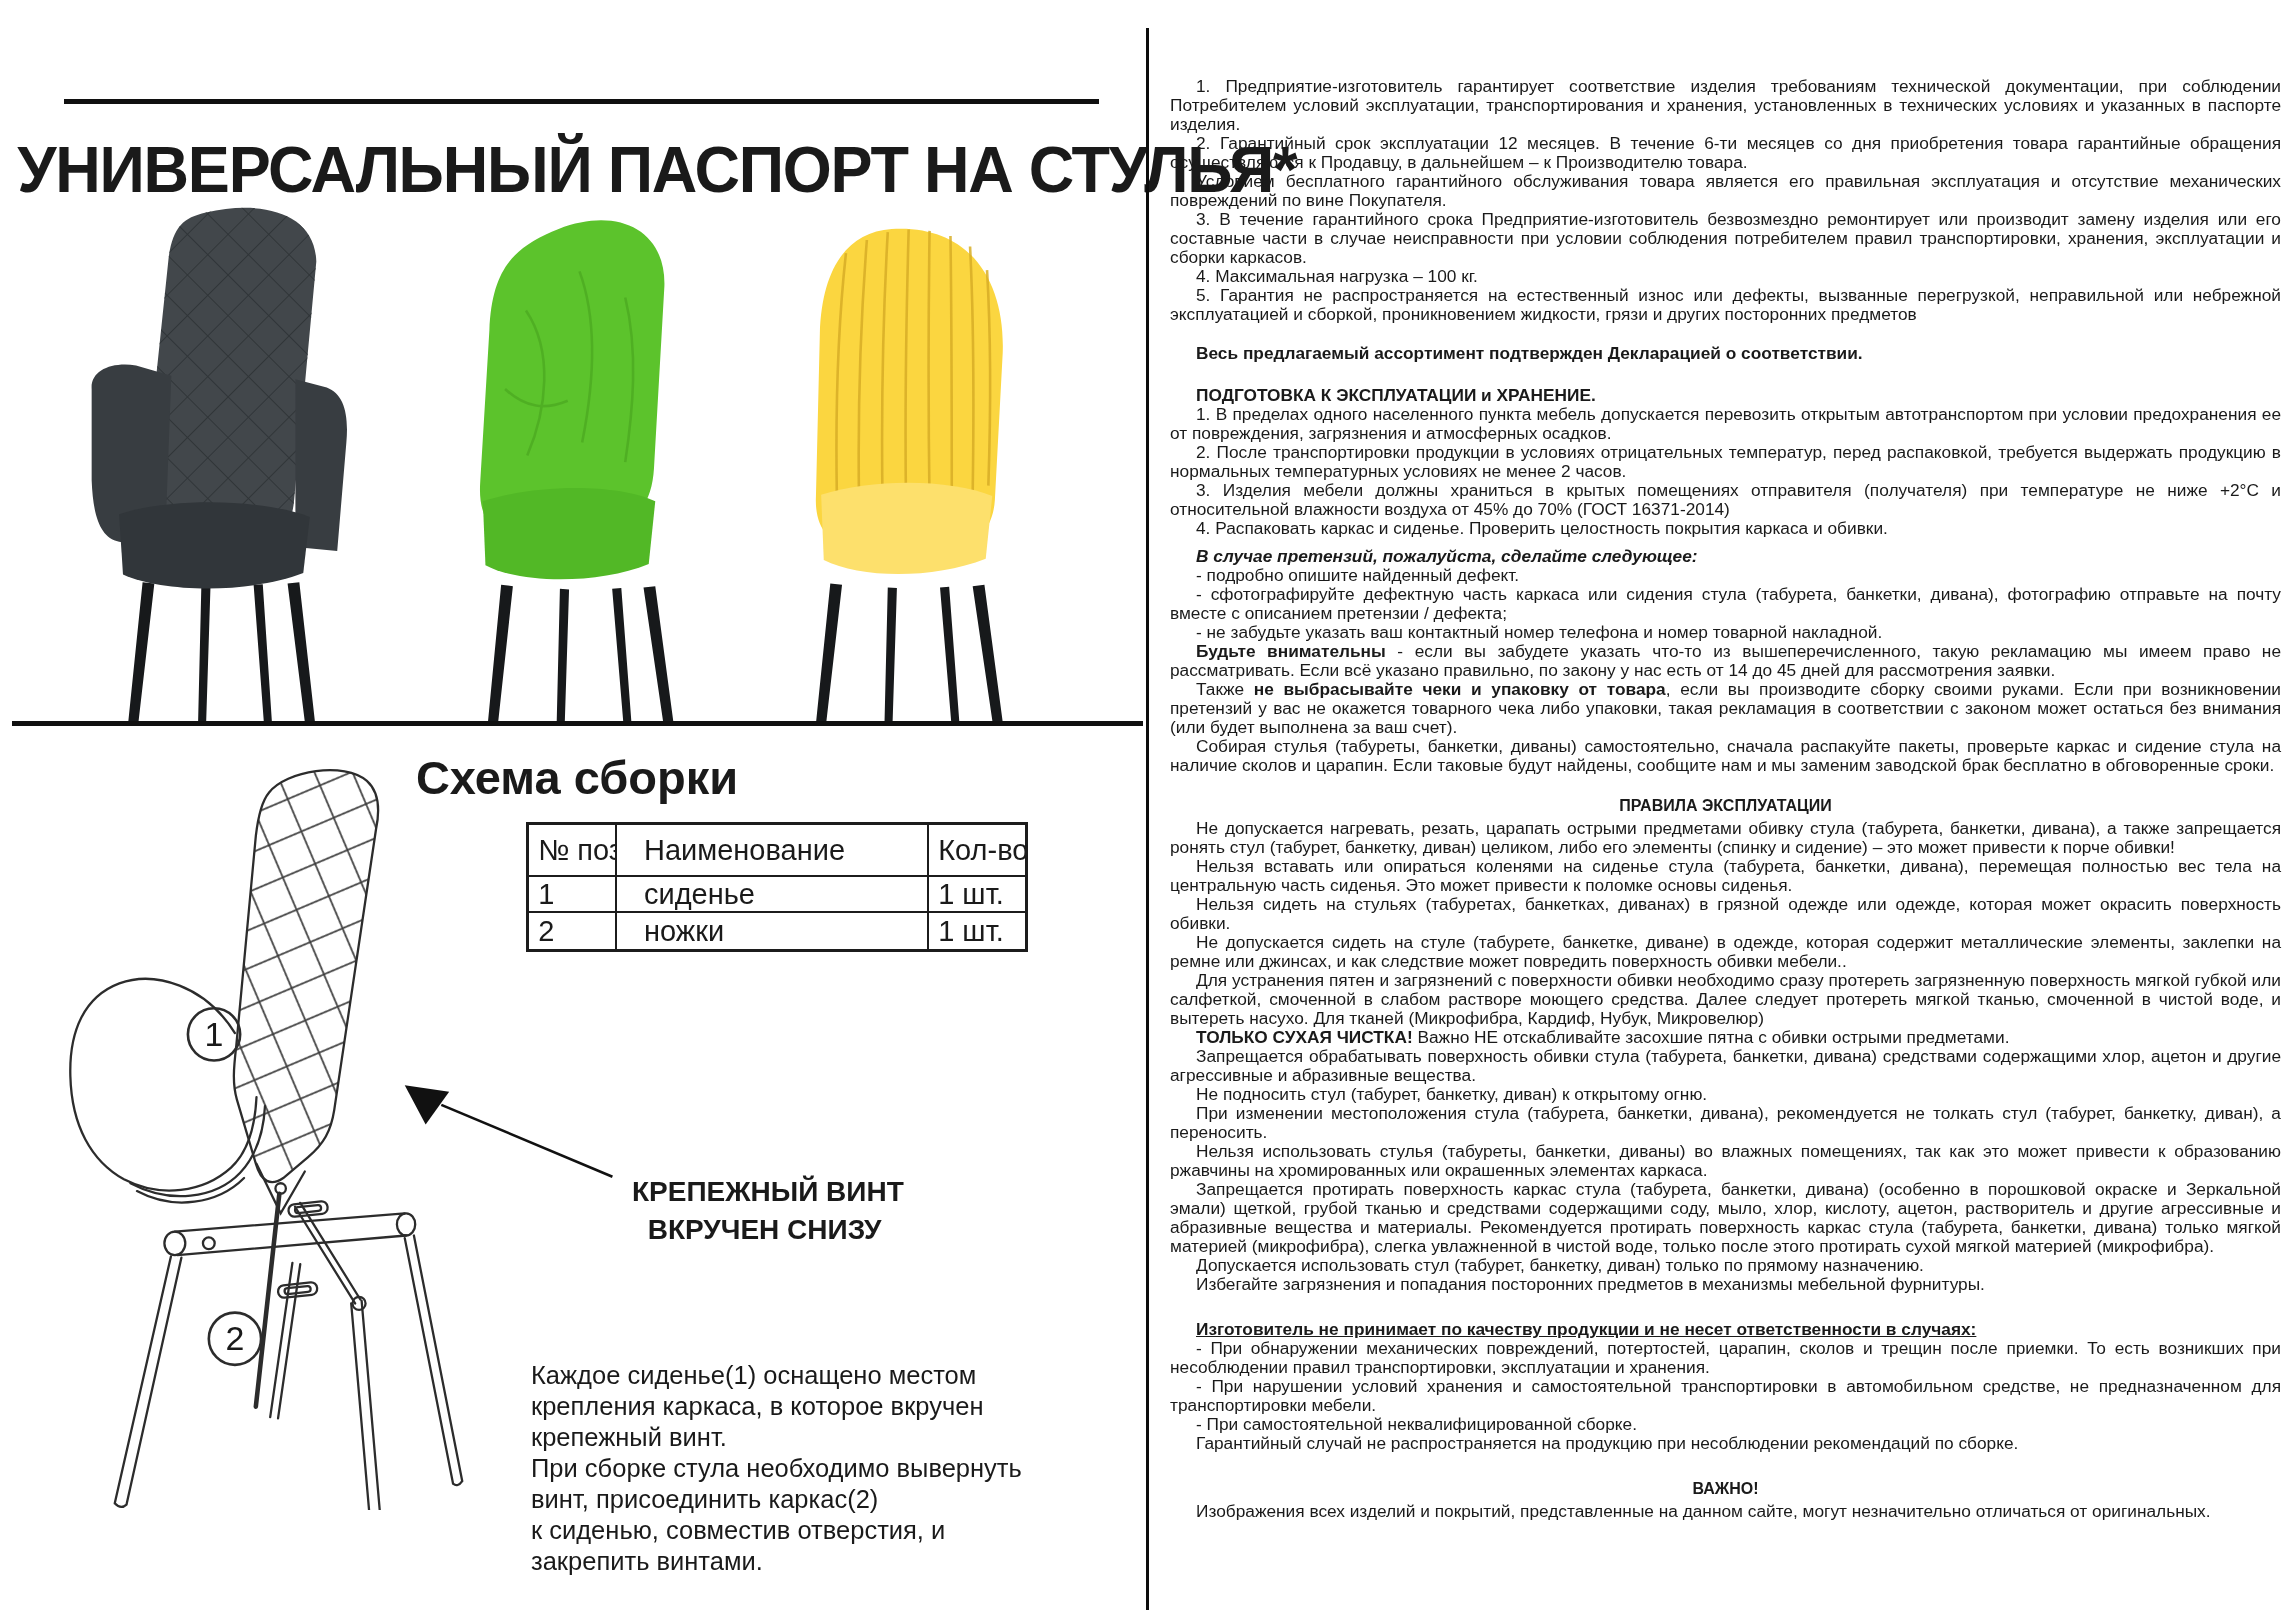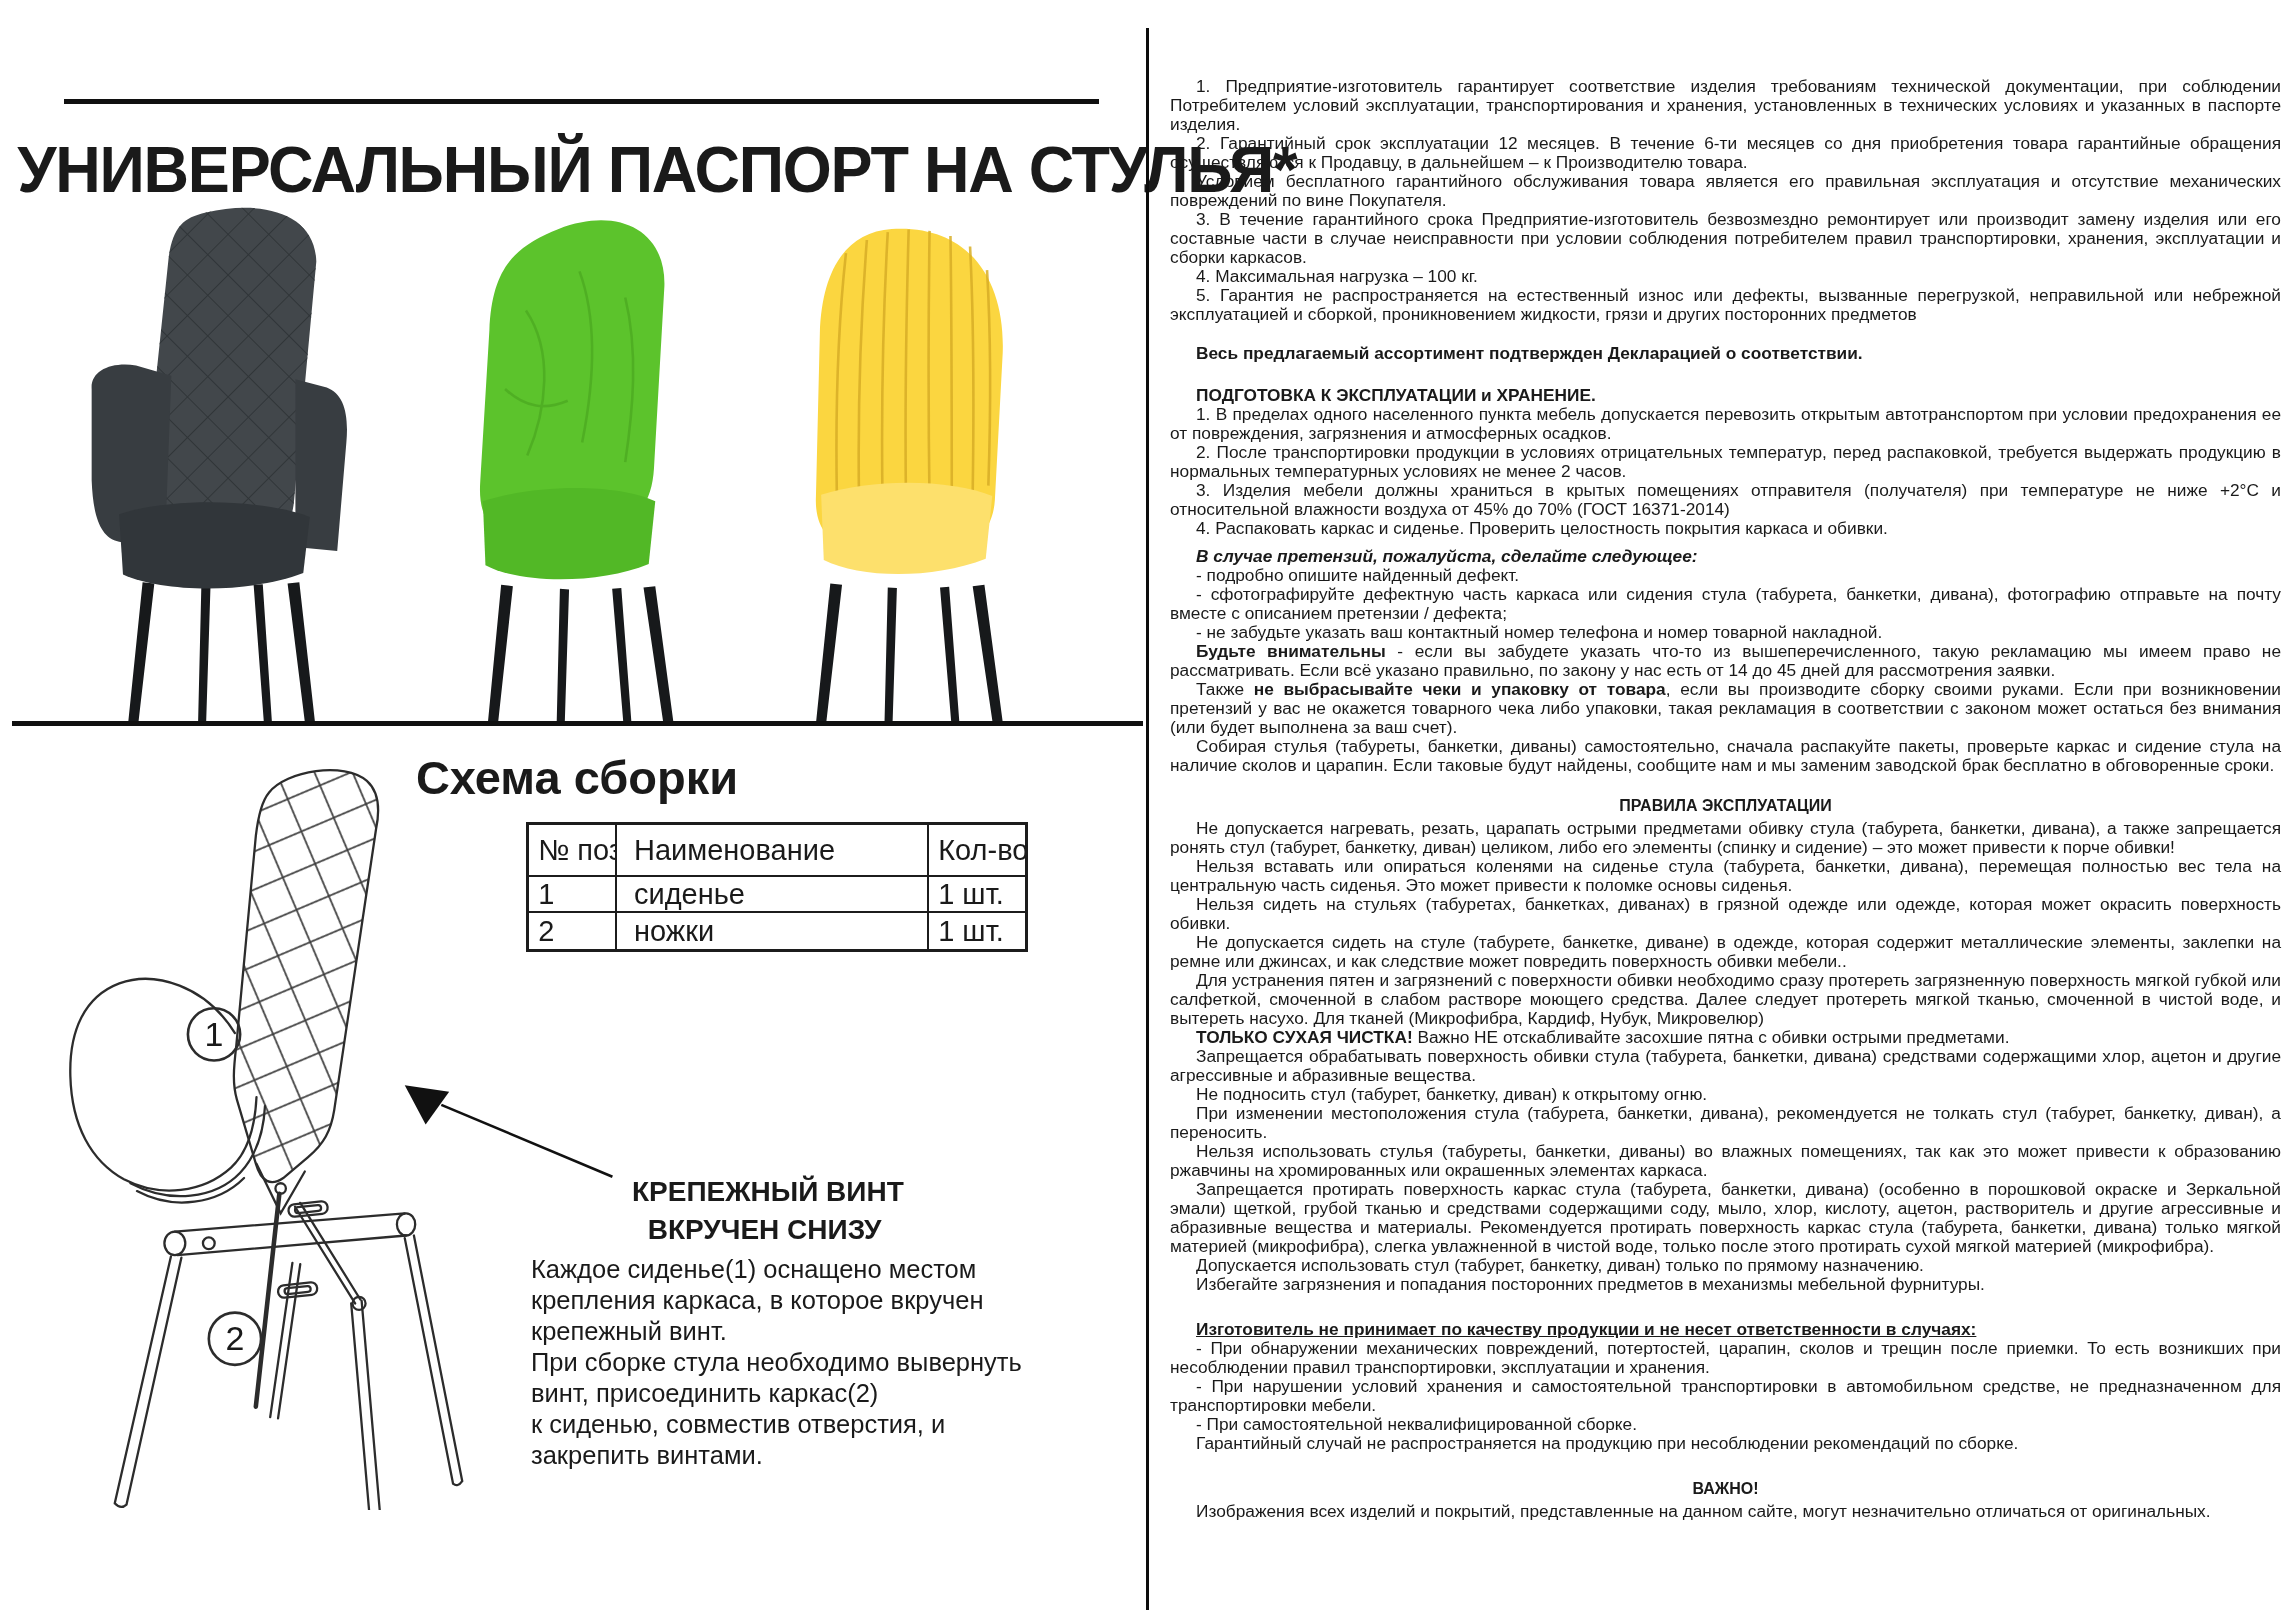--- a/index.html
+++ b/index.html
@@ -21,30 +21,30 @@
   .figure-svg{position:absolute;left:39px;top:752px;width:627px;height:758px;}
   .parts-table{
     position:absolute;left:526px;top:822px;border:3.3px solid #1c1c1c;
     display:grid;grid-template-columns:88px 312px 96px;grid-template-rows:52px 36px 36px;
     font-size:29px;background:#fff;
   }
   .pt-cell{
     border-right:2px solid #1c1c1c;border-bottom:2px solid #1c1c1c;
     display:flex;align-items:center;padding:0 6.5px 0 9.2px;white-space:nowrap;overflow:hidden;
   }
-  .pt-cell.c1{padding-left:17px;}
+  .pt-cell.c1{padding-left:27px;}
   .pt-cell:nth-child(3n){border-right:none;}
   .pt-cell:nth-last-child(-n+3){border-bottom:none;}
   .screw-note{
     position:absolute;left:632px;top:1173px;font-size:28px;font-weight:700;line-height:38px;
     white-space:nowrap;
   }
   .screw-note .l2{padding-left:15.7px;}
   .assembly-text{
-    position:absolute;left:531px;top:1254px;width:608px;
+    position:absolute;left:531px;top:1360px;width:608px;
     font-size:25.5px;line-height:31px;white-space:pre-line;
   }
   .divider{position:absolute;left:1146px;top:27.5px;width:2.6px;height:1582px;background:#0c0c0c;}
   .right-col{
     position:absolute;left:1170px;top:77px;width:1111px;
     font-size:17.3px;line-height:19px;text-align:justify;
   }
   .sec-h1{text-align:center;font-weight:700;font-size:22px;margin-bottom:17px;text-indent:0;}
   .sec-hc{text-align:center;font-weight:700;font-size:16px;margin-bottom:3.9px;}
   .sec-hl{padding-left:26px;font-weight:700;}

